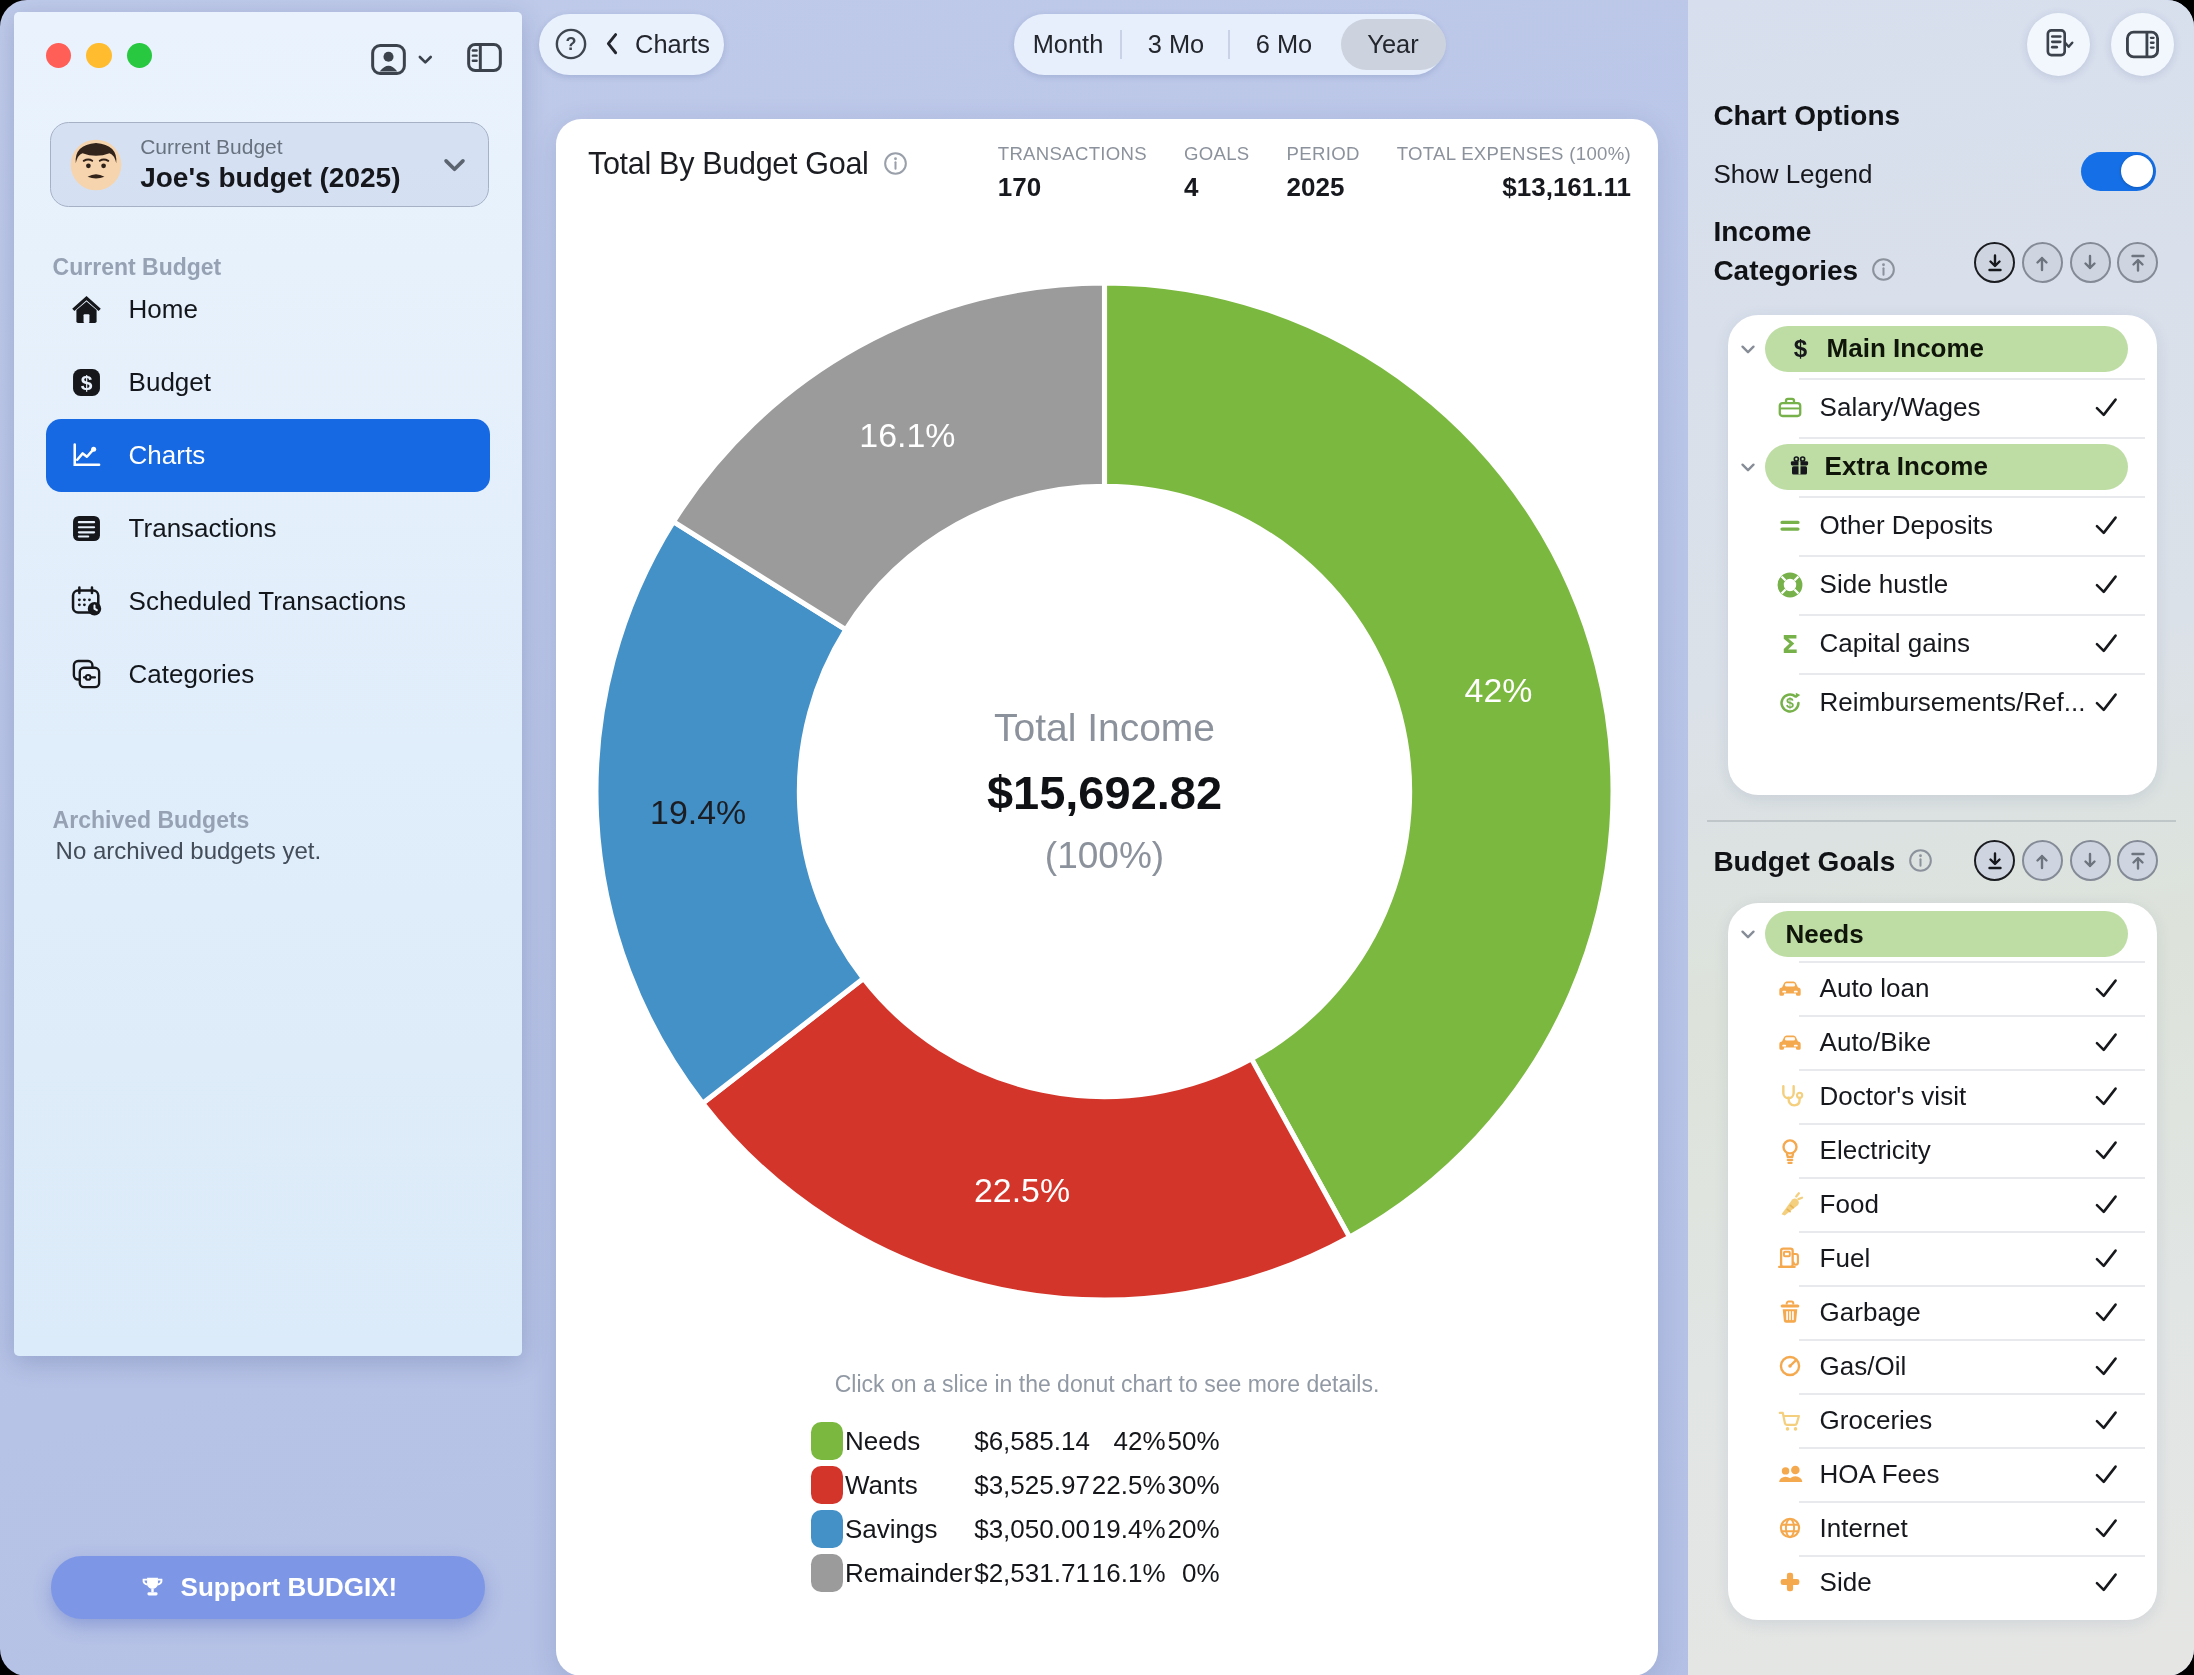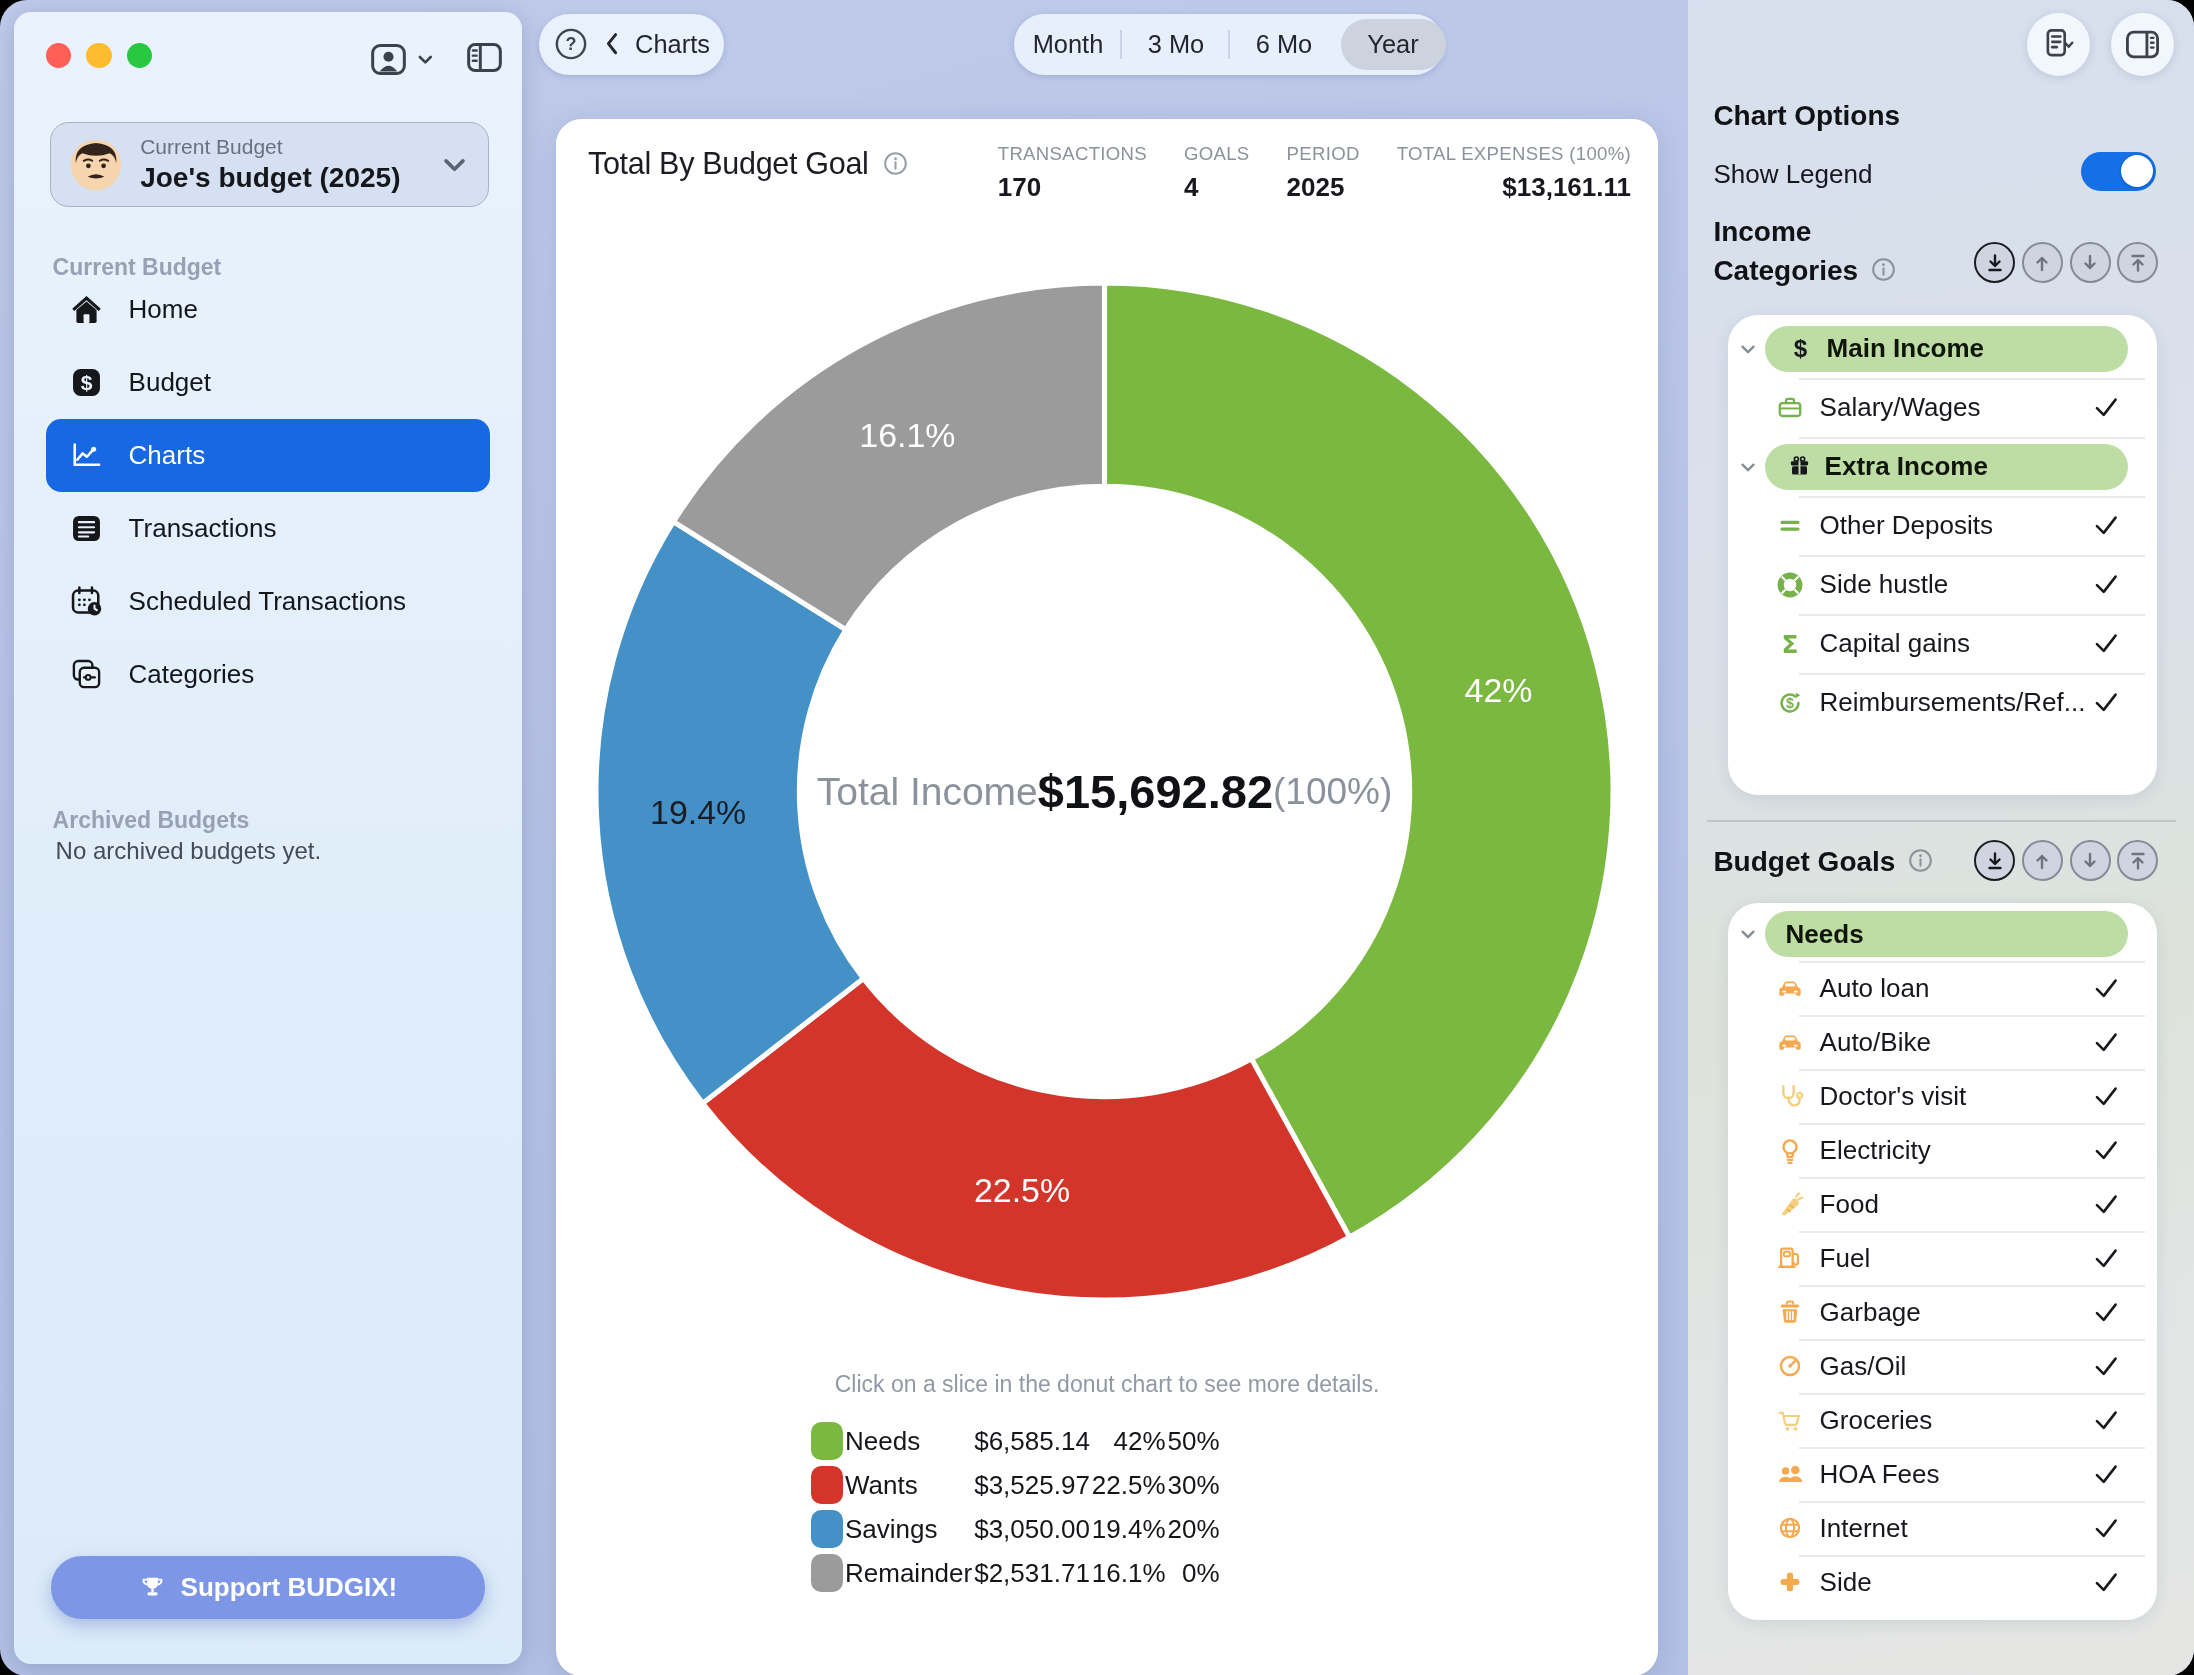--- a/index.html
+++ b/index.html
@@ -1,21 +1,21 @@
 <!DOCTYPE html>
 <html style="font-size:13.6px"><head>
 <meta charset="utf-8">
 <style>
   html,body{margin:0;padding:0;}
   body{width:2194px;height:1676px;background:#000;font-family:"Liberation Sans",sans-serif;position:relative;overflow:hidden;}
   .window{position:absolute;inset:0;border-radius:27px;overflow:hidden;
     background:linear-gradient(165deg,#c0cbea 0%,#b8c4e7 45%,#b3bfe4 100%);}
 
   
-  .sidebar{position:absolute;left:13.6px;top:12px;width:508px;height:1652px;border-radius:17px;
+  .sidebar{position:absolute;left:13.6px;top:12px;width:508px;height:1344px;border-radius:5px;
     background:linear-gradient(180deg,#eaf3fd 0%,#e0edfa 55%,#dcebf9 100%);
     box-shadow:0 5.1px 25.4px rgba(30,50,110,.22);}
   .traffic{position:absolute;left:32px;top:30.5px;display:flex;gap:15.2px;}
   .traffic span{width:25.4px;height:25.4px;border-radius:50%;display:block;}
   .t-red{background:#ff5f57;} .t-yellow{background:#febc2e;} .t-green{background:#28c840;}
   .sb-top-icons{position:absolute;top:25.4px;right:17px;display:flex;align-items:center;gap:29px;color:#3c424b;}
   .budget-card{position:absolute;left:36px;top:110px;width:439px;height:85px;border-radius:18.6px;
     background:rgba(197,210,233,.55);border:1.7px solid #a6b1c6;display:flex;align-items:center;padding:0 18.6px;box-sizing:border-box;cursor:default;}
   .budget-card .txt{margin-left:17px;flex:1;}
   .budget-label{font-size:21px;color:#68727f;}
@@ -45,22 +45,22 @@
     box-shadow:0 6.8px 29px rgba(30,50,110,.14);}
   .chart-title-row{position:absolute;left:32px;top:27px;display:flex;align-items:center;gap:13.6px;}
   .chart-title{font-size:30.5px;color:#1b1d22;letter-spacing:-0.3px;}
   .stats{position:absolute;right:27px;top:24px;display:flex;gap:37px;}
   .stat{display:flex;flex-direction:column;gap:6.8px;}
   .stat .s-label{font-size:18.6px;color:#8c929c;letter-spacing:0.3px;}
   .stat .s-value{font-size:26px;font-weight:700;color:#17191e;}
   .stat.right{text-align:right;}
   #donut-svg{position:absolute;left:23px;top:147px;width:1051px;height:1051px;}
   #donut-svg text{font-family:"Liberation Sans",sans-serif;}
-  .donut-center{position:absolute;left:23px;top:147px;width:1051px;height:1051px;display:flex;flex-direction:row;
-    align-items:center;justify-content:center;gap:0;pointer-events:none;text-align:right;}
+  .donut-center{position:absolute;left:23px;top:147px;width:1051px;height:1051px;display:flex;flex-direction:column;
+    align-items:center;justify-content:center;gap:15px;pointer-events:none;text-align:right;}
   .dc-label{font-size:39px;color:#8c929c;}
   .dc-amount{font-size:47px;font-weight:600;color:#101114;}
   .dc-pct{font-size:37px;color:#8c929c;}
   .hint{position:absolute;left:0;right:0;top:1252px;text-align:center;font-size:23px;color:#9199a4;}
   .legend{position:absolute;left:254px;top:1300px;}
   .legend table{border-collapse:collapse;}
   .legend th{font-size:24.6px;font-weight:400;color:#8c929c;padding:0 0 8.5px 0;text-align:right;}
   .legend th.l{text-align:left;}
   .legend td{font-size:26px;color:#15161a;height:42px;text-align:right;}
   .legend td.l{text-align:left;}

